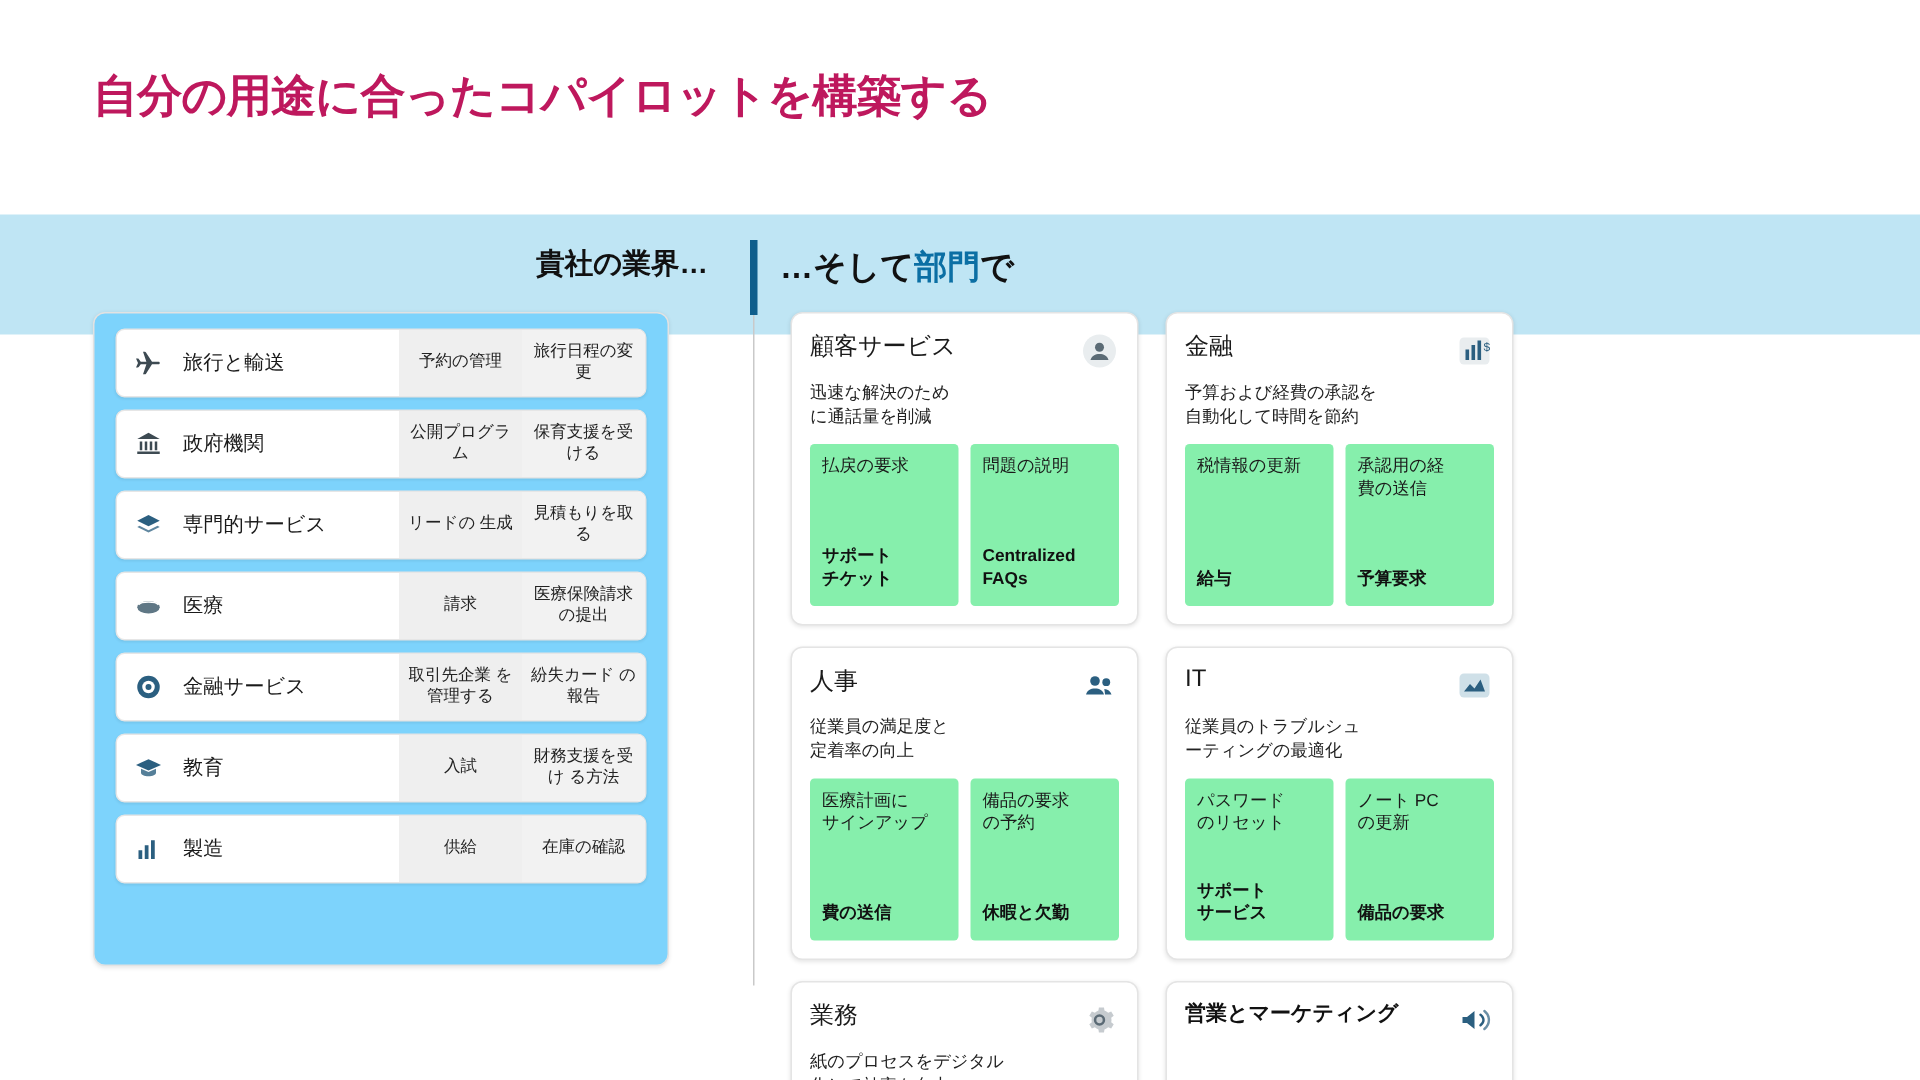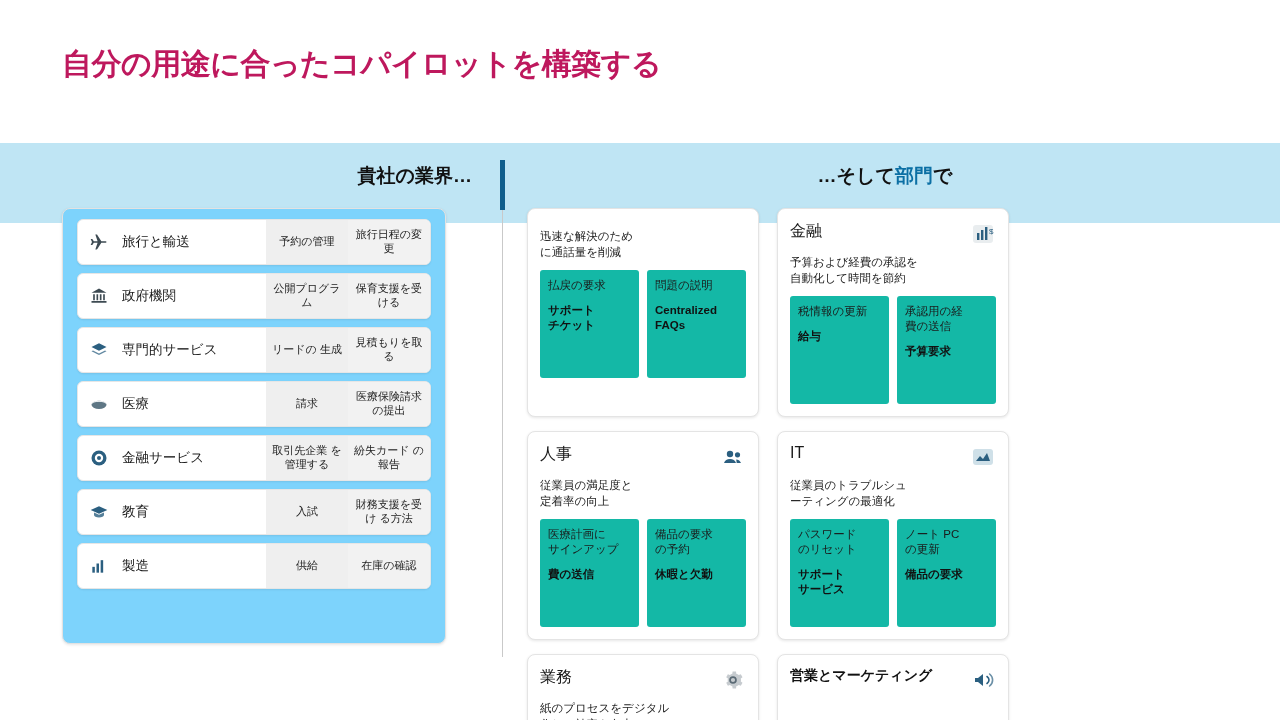--- a/index.html
+++ b/index.html
@@ -45,22 +45,21 @@
     text-align: right;
     font-size: 19px;
     font-weight: bold;
     color: #111;
   }
   .banner-right-label {
     position: absolute;
     left: 520px;
     top: 163px;
     width: 730px;
-    text-align: center;
-    font-size: 19px;
+    font-size: 22px;
     font-weight: bold;
     color: #111;
   }
   .banner-right-label .accent { color: #0b6fa4; }
 
   .divider-bar {
     position: absolute;
     left: 500px;
     top: 160px;
     width: 5px;
@@ -183,27 +182,28 @@
     color: #0f5e8c;
   }
   .tile-row {
     display: flex;
     gap: 8px;
     margin-top: 9px;
   }
   .tile {
     width: 100px;
     flex: 1;
-    background: #14b8a6;
+    background: #86efac;
     border-radius: 3px;
     padding: 8px 8px 10px 8px;
     box-sizing: border-box;
     min-height: 108px;
     display: flex;
     flex-direction: column;
+    justify-content: space-between;
   }
   .tile-top {
     font-size: 11.5px;
     line-height: 1.3;
     color: #1a1a1a;
     white-space: pre-line;
   }
   .tile-bottom {
     font-size: 11.5px;
     line-height: 1.3;
@@ -318,20 +318,30 @@
     <span class="ind-name">製造</span>
     <span class="ind-tag">供給</span>
     <span class="ind-tag second">在庫の確認</span>
   </div>
 
 </div>
 
 <div class="dept-grid">
 
   <div class="dept-card">
+    <div class="dept-head">
+      <div>顧客サービス</div>
+      <div class="dept-icon">
+        <svg width="24" height="24" viewBox="0 0 24 24" fill="#5b6b75">
+            <circle cx="12" cy="12" r="11" fill="#e9edef"></circle>
+            <circle cx="12" cy="9.5" r="3" fill="#5b6b75"></circle>
+            <path d="M6 18c.8-2.8 3.2-4 6-4s5.2 1.2 6 4H6z" fill="#5b6b75"></path>
+          </svg>
+      </div>
+    </div>
     <div class="dept-desc">迅速な解決のため
 に通話量を削減</div>
     <div class="tile-row">
       <div class="tile">
         <div class="tile-top">払戻の要求</div>
         <div class="tile-bottom">サポート
 チケット</div>
       </div>
       <div class="tile">
         <div class="tile-top">問題の説明</div>

